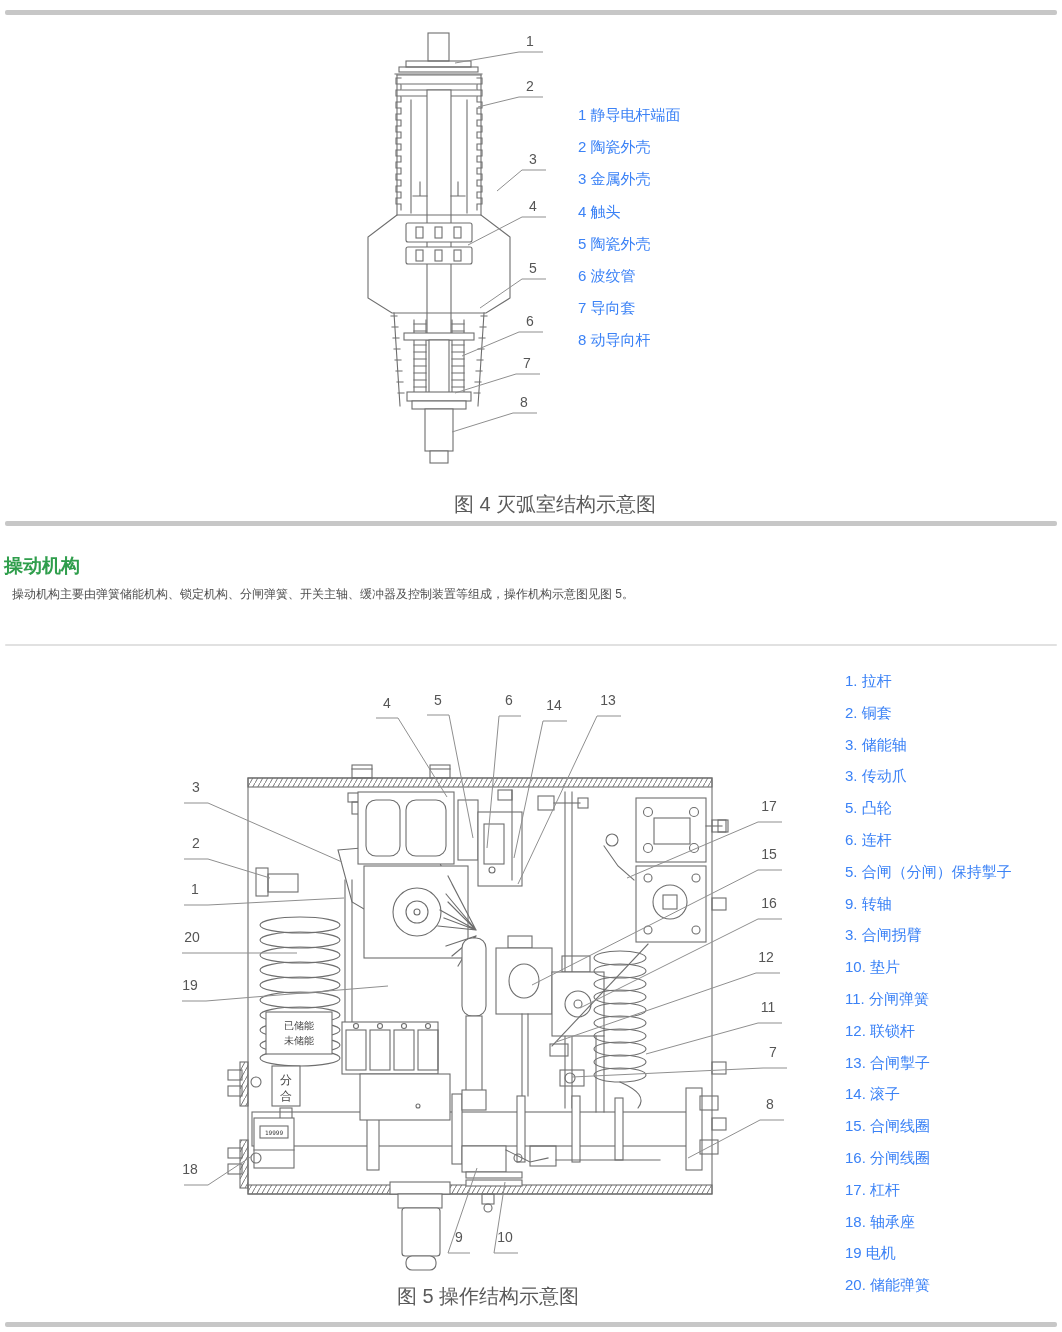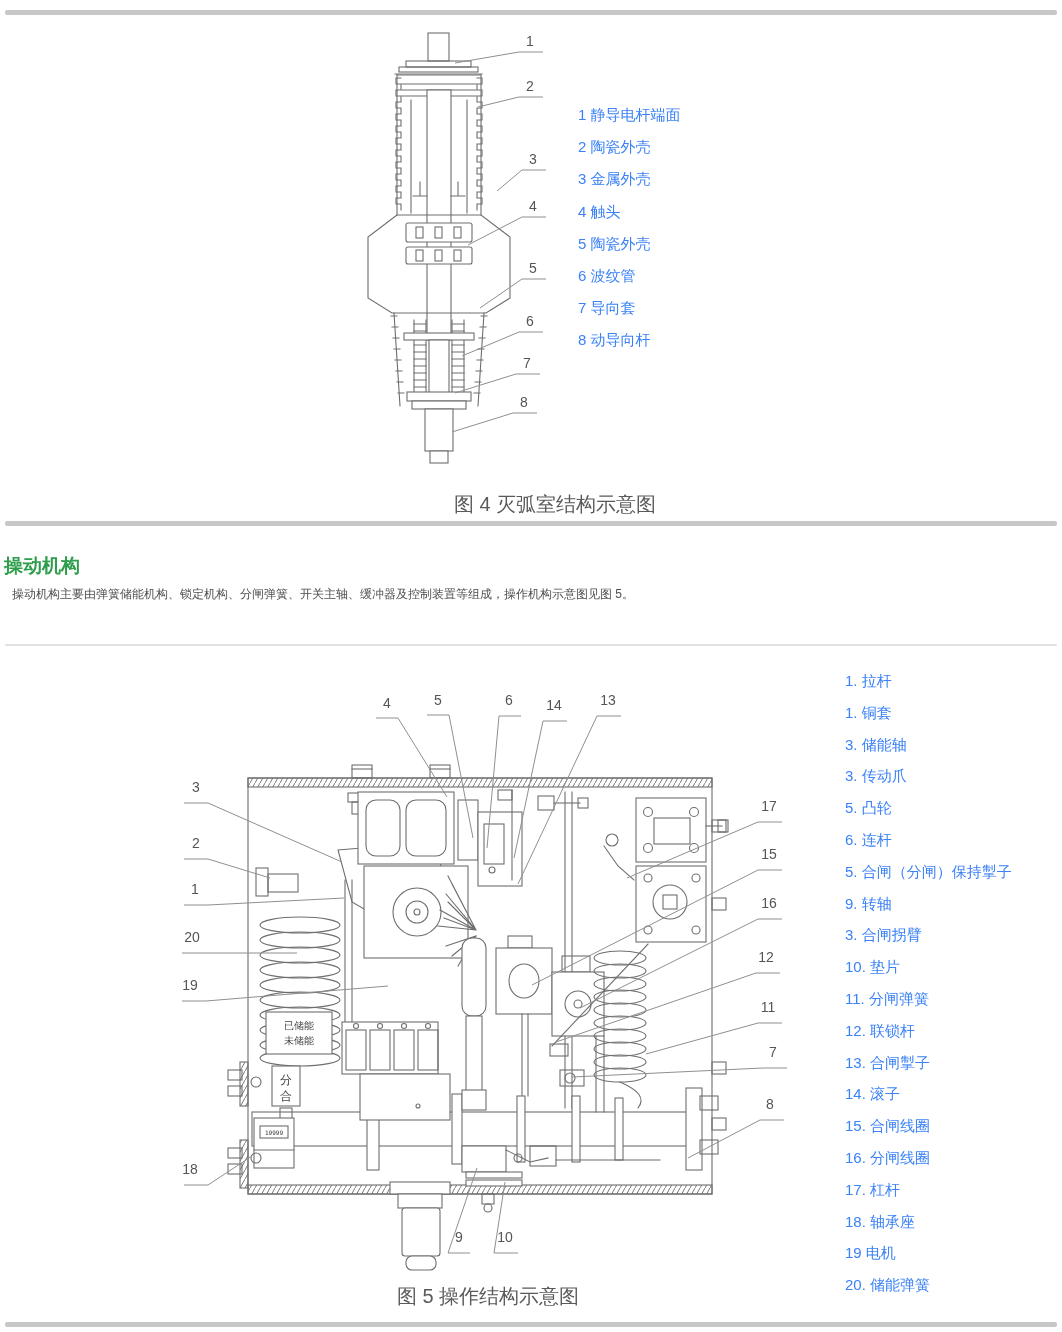--- a/index.html
+++ b/index.html
@@ -375,21 +375,21 @@
       <text x="770" y="1109" class="callout-num">8</text>
       <polyline points="477,1168 448,1253 470,1253" class="leader"></polyline>
       <text x="459" y="1242" class="callout-num">9</text>
       <polyline points="505,1182 494,1253 518,1253" class="leader"></polyline>
       <text x="505" y="1242" class="callout-num">10</text>
     </svg>
 
   <div class="fig-labels fig5-labels">
 
   <div class="fig-label">1. 拉杆</div>
-      <div class="fig-label">1. 铜套</div>
+      <div class="fig-label">2. 铜套</div>
       <div class="fig-label">3. 储能轴</div>
       <div class="fig-label">3. 传动爪</div>
       <div class="fig-label">5. 凸轮</div>
       <div class="fig-label">6. 连杆</div>
       <div class="fig-label">5. 合闸（分闸）保持掣子</div>
       <div class="fig-label">9. 转轴</div>
       <div class="fig-label">3. 合闸拐臂</div>
       <div class="fig-label">10. 垫片</div>
       <div class="fig-label">11. 分闸弹簧</div>
       <div class="fig-label">12. 联锁杆</div>

